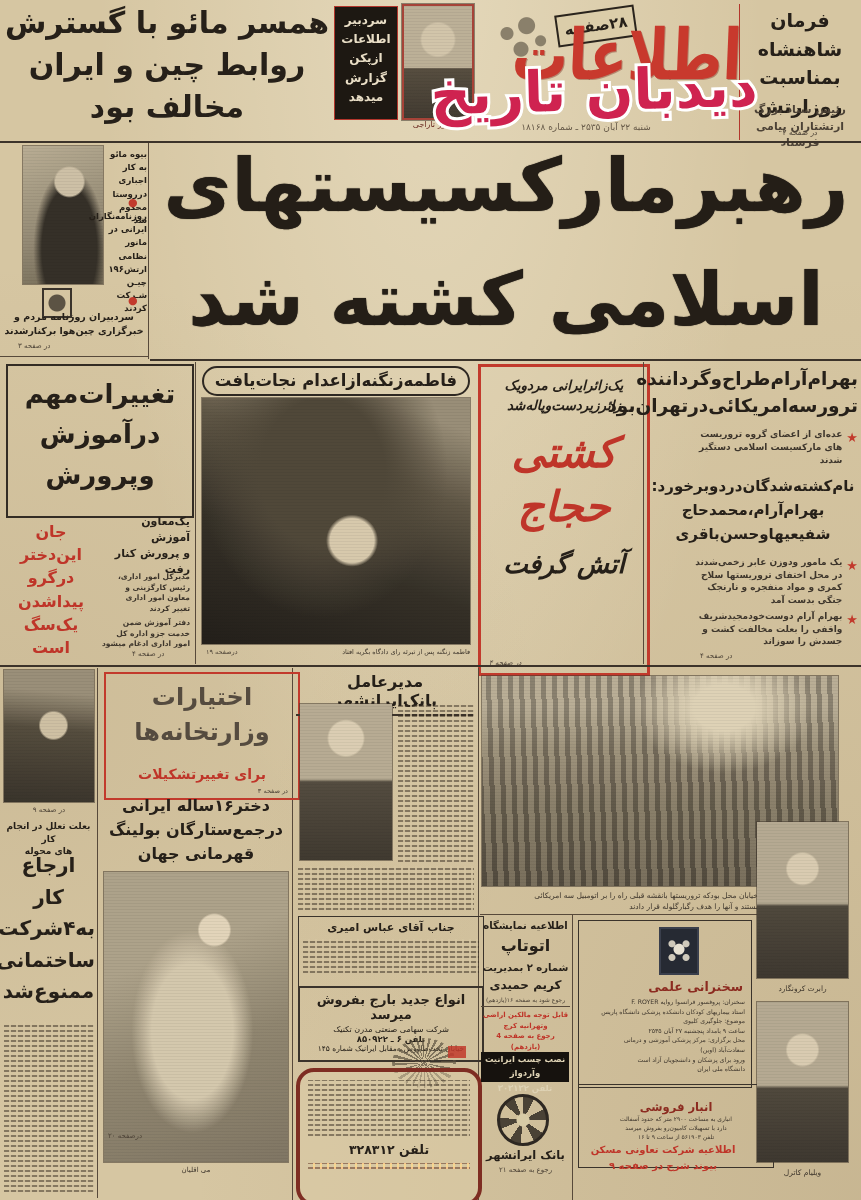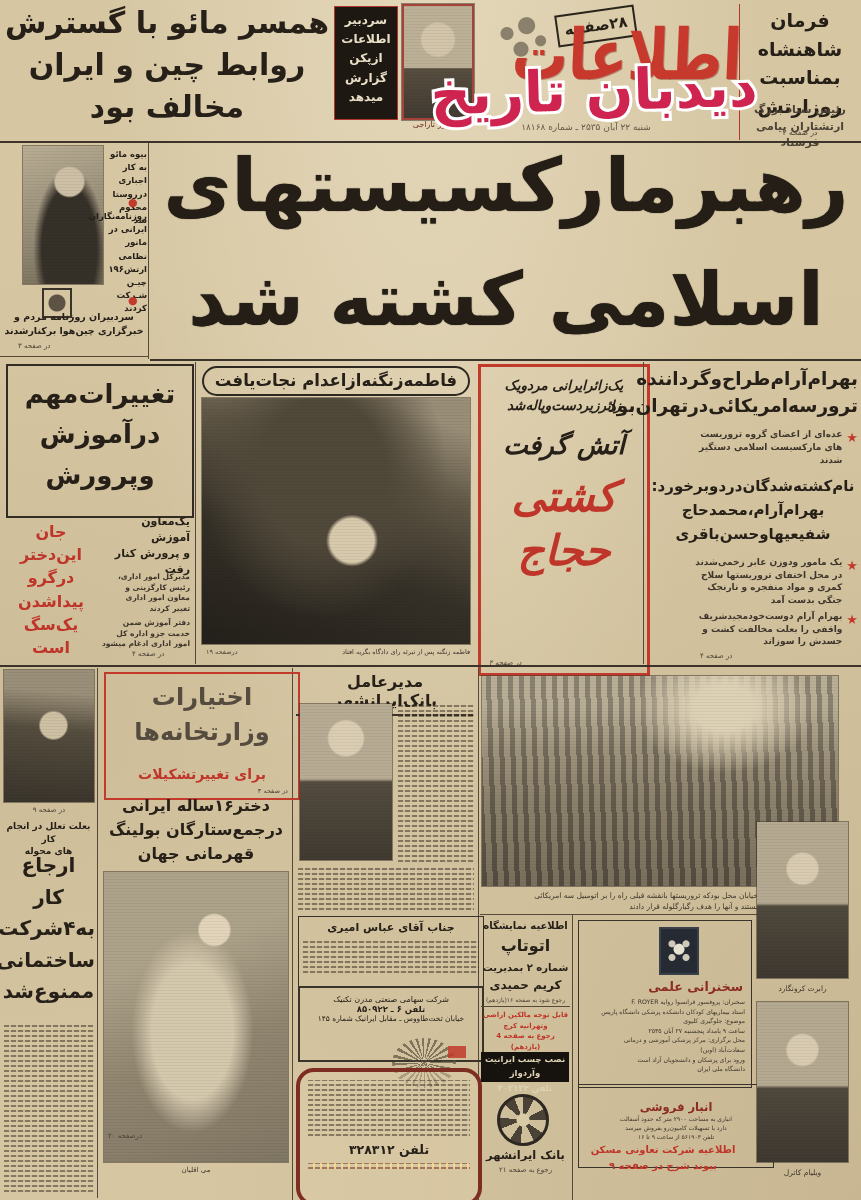--- a/index.html
+++ b/index.html
@@ -159,23 +159,23 @@
   <div class="vr" style="left:195px;top:362px;height:302px;"></div>
 
   <div class="abs b c" style="left:202px;top:366px;width:264px;height:26px;border:2px solid #2e2822;border-radius:15px;font-size:16.5px;line-height:26px;">فاطمه‌زنگنه‌ازاعدام نجات‌یافت</div>
   <div class="ph ph-chador" style="left:202px;top:398px;width:268px;height:246px;"></div>
   <div class="abs" style="left:206px;top:648px;font-size:6.5px;color:#4c4236;">درصفحه ۱۹</div>
   <div class="abs r" style="left:260px;top:648px;width:210px;font-size:6.5px;color:#3e362c;">فاطمه زنگنه پس از تبرئه رای دادگاه بگریه افتاد</div>
 
   <div class="abs" style="left:478px;top:364px;width:158px;height:290px;border:3px solid #c23a2c;padding:8px 4px;font-style:italic;">
     <div class="b c pre" style="font-size:13.5px;line-height:1.5;">یک‌زائرایرانی مردویک
 زائرزیردست‌وپاله‌شد</div>
-    <div class="b c" style="font-size:26px;margin-top:14px;">آتش گرفت</div>
     <div class="b c pre red" style="font-size:42px;line-height:1.3;margin-top:10px;">کشتی
 حجاج</div>
+    <div class="b c" style="font-size:26px;margin-top:14px;">آتش گرفت</div>
     <div style="position:absolute;left:8px;bottom:6px;font-size:7px;color:#4c4236;">در صفحه ۴</div>
   </div>
 
   <div class="vr" style="left:643px;top:362px;height:302px;"></div>
 
   <div class="abs b c pre" style="left:648px;top:366px;width:210px;font-size:18.5px;line-height:1.45;">بهرام‌آرام‌طراح‌وگرداننده
 ترورسه‌امریکائی‌درتهران‌بود</div>
   <div class="abs srow" style="left:648px;top:428px;width:210px;">
     <span class="star">★</span>
     <span class="r pre" style="font-size:9px;line-height:1.45;font-weight:bold;color:#3e362c;">عده‌ای از اعضای گروه تروریست
@@ -236,20 +236,21 @@
   <div class="ph ph-bank" style="left:300px;top:704px;width:92px;height:156px;"></div>
   <div class="abs sim-s" style="left:398px;top:704px;width:76px;height:158px;"></div>
   <div class="abs sim-s" style="left:298px;top:866px;width:176px;height:44px;"></div>
 
   <div class="abs" style="left:298px;top:916px;width:176px;height:62px;border:1.5px solid #3a332b;padding:4px;">
     <div class="b c" style="font-size:11px;">جناب آقای عباس امیری</div>
     <div class="sim-s" style="margin-top:5px;height:34px;"></div>
   </div>
 
   <div class="abs" style="left:298px;top:986px;width:176px;height:64px;border:2px solid #3a332b;padding:4px 3px;">
+    <div class="b c" style="font-size:13px;">انواع جدید بارج بفروش میرسد</div>
     <div class="c" style="font-size:8px;margin-top:3px;">شرکت سهامی صنعتی مدرن تکنیک</div>
     <div class="c b" style="font-size:8.5px;">تلفن ۶ ـ ۸۵۰۹۲۲</div>
     <div class="c" style="font-size:7.5px;">خیابان تخت‌طاووس ـ مقابل ایرانیک شماره ۱۴۵</div>
   </div>
 
   <div class="abs" style="left:392px;top:1038px;width:64px;height:50px;border-radius:50%;opacity:.8;background:
        repeating-conic-gradient(from 10deg, rgba(90,80,62,.85) 0 6deg, transparent 6deg 15deg);"></div>
   <div class="abs" style="left:448px;top:1046px;width:18px;height:12px;background:#c23a2c;opacity:.85;"></div>
 
   <div class="abs" style="left:296px;top:1068px;width:162px;height:118px;border:4px solid #7e2d22;border-radius:18px;padding:8px 8px 4px;background:rgba(222,206,168,.45);">

